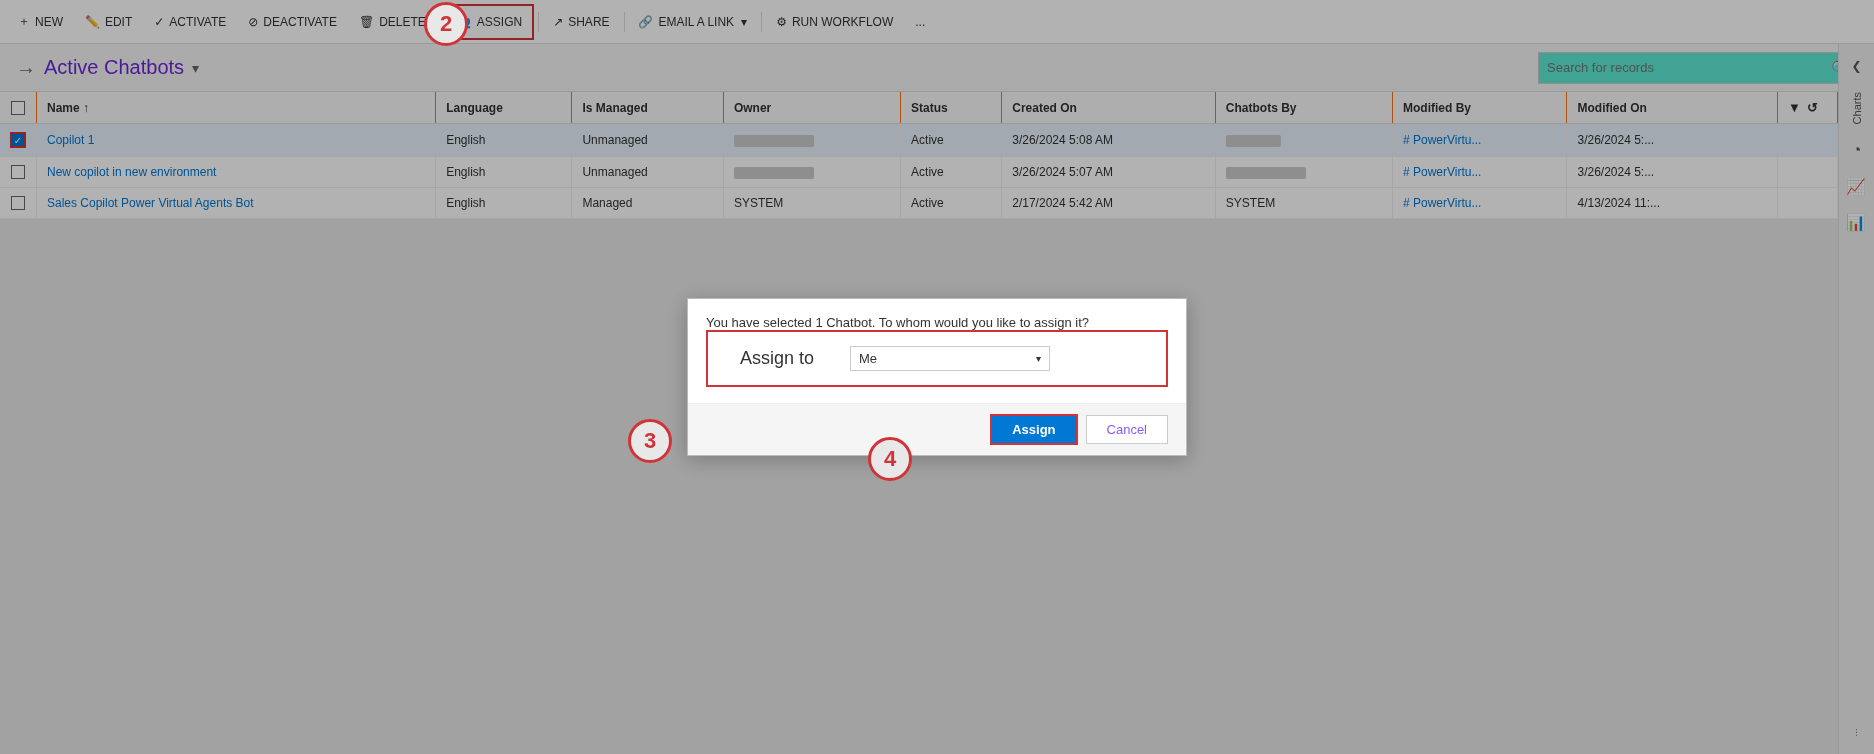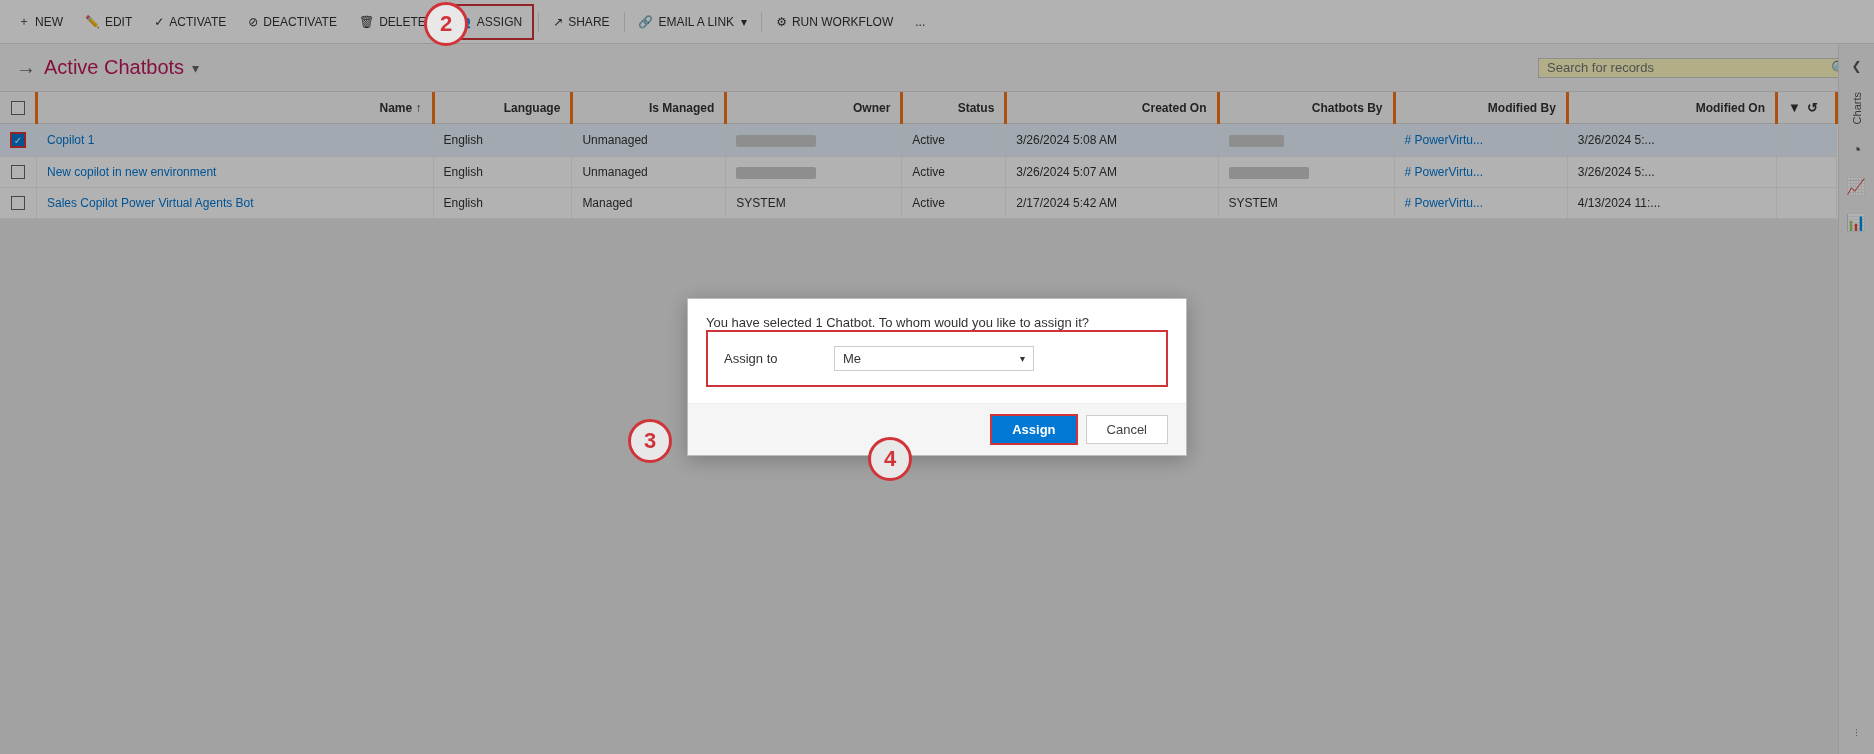--- a/index.html
+++ b/index.html
@@ -54,23 +54,23 @@
       align-items: center;
       gap: 8px;
       font-size: 20px;
       font-weight: 400;
       color: #333;
     }
     .search-box {
       display: flex;
       align-items: center;
       border: 1px solid #ccc;
-      background: #fef9c3;
+      background: #5eead4;
       width: 320px;
-      height: 20px;
+      height: 32px;
       padding: 0 8px;
     }
     .search-box input {
       border: none;
       outline: none;
       font-size: 13px;
       color: #666;
       width: 100%;
       background: transparent;
     }
@@ -82,26 +82,26 @@
       margin: 0;
     }
     .data-table {
       width: 100%;
       border-collapse: collapse;
     }
     .data-table th {
       background: #fafafa;
       border-bottom: 1px solid #ddd;
       padding: 8px 10px;
-      text-align: right;
+      text-align: left;
       font-weight: 600;
       font-size: 12px;
       color: #333;
       white-space: nowrap;
-      border-right: 3px solid #f97316;
+      border-right: 1px solid #f97316;
     }
     .data-table td {
       padding: 8px 10px;
       border-bottom: 1px solid #eee;
       font-size: 12px;
       border-right: 1px solid #f0f0f0;
     }
     .data-table tr.selected-row { background: #e8f2fc; }
     .link-text { color: #0078d4; text-decoration: none; }
     .blurred { background: #ccc; border-radius: 2px; color: transparent; width: 80px; display: inline-block; height: 12px; vertical-align: middle; }
@@ -197,22 +197,23 @@
       display: flex;
       flex-direction: column;
       gap: 14px;
     }
     .form-row {
       display: flex;
       align-items: center;
     }
     .form-label {
       width: 110px;
-      font-size: 13px;
-      color: #333;
+      font-size: 18px;
+      color: #333;
+      margin-left: 16px;
     }
     .form-value {
       flex: 1;
     }
     .me-dropdown {
       border: 1px solid #ccc;
       padding: 4px 8px;
       width: 200px;
       font-size: 13px;
       background: #fff;
@@ -249,21 +250,21 @@
       background: #0078d4;
       color: #fff;
       border: 2px solid #d13438;
       padding: 6px 20px;
       font-size: 13px;
       cursor: pointer;
       font-weight: 600;
     }
     .btn-cancel {
       background: #fff;
-      color: #404040;
+      color: #8b5cf6;
       border: 1px solid #ccc;
       padding: 6px 20px;
       font-size: 13px;
       cursor: pointer;
     }
 
     
     .annotation {
       position: absolute;
       width: 44px;
@@ -332,21 +333,21 @@
     <span>RUN WORKFLOW</span>
   </button>
   <button class="toolbar-btn">
     <span>...</span>
   </button>
 </div>
 
 <div class="header-bar">
   <div class="header-title">
     <span style="color:#666;">→</span>
-    <span style="font-size:20px;color:#be185d;">Active Chatbots</span>
+    <span style="font-size:20px;color:#6d28d9;">Active Chatbots</span>
     <span style="font-size:14px;color:#666;cursor:pointer;">▾</span>
   </div>
   <div class="search-box">
     <input type="text" placeholder="Search for records" style="">
     <span class="search-icon">🔍</span>
   </div>
 </div>
 
 <div class="content-area">
 

